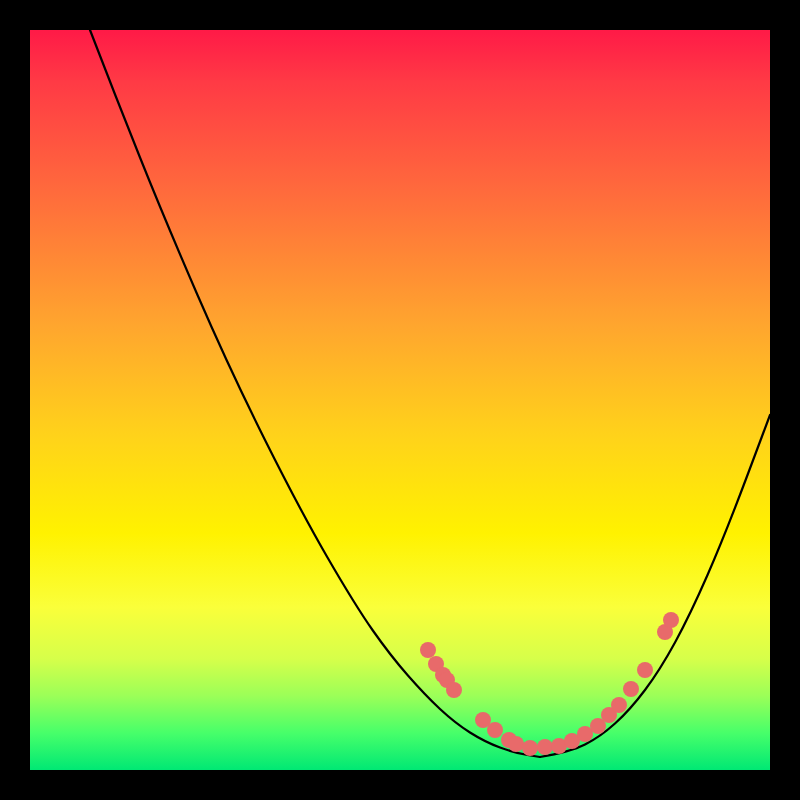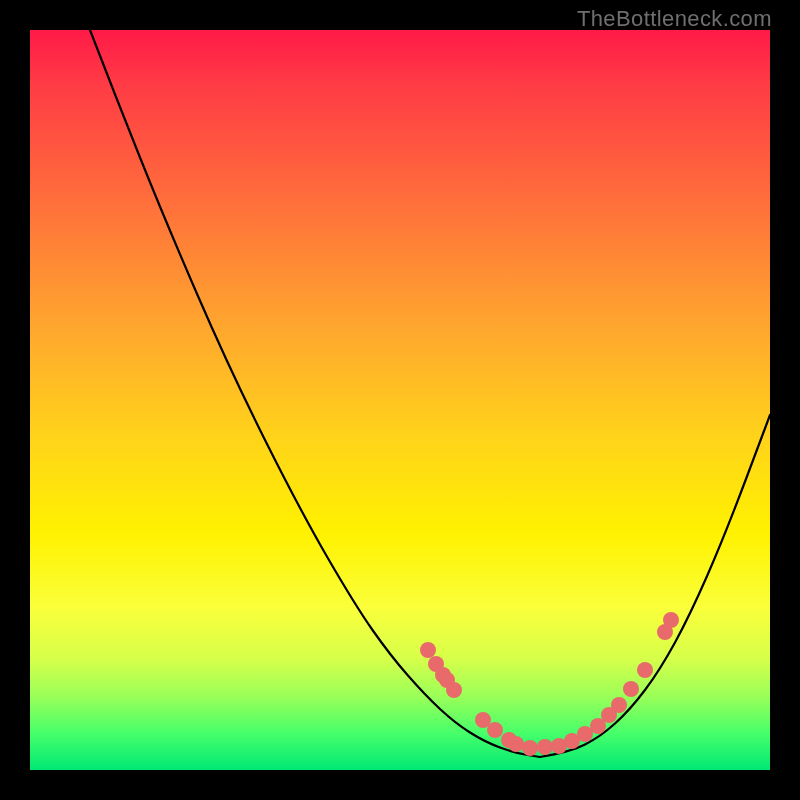--- a/index.html
+++ b/index.html
@@ -95,14 +95,13 @@
           <circle cx="579" cy="685" r="8" class="dot"></circle>
           <circle cx="589" cy="675" r="8" class="dot"></circle>
           <circle cx="601" cy="659" r="8" class="dot"></circle>
           <circle cx="615" cy="640" r="8" class="dot"></circle>
           <circle cx="635" cy="602" r="8" class="dot"></circle>
           <circle cx="641" cy="590" r="8" class="dot"></circle>
         </g>
     </svg>
   </div>
 
-  <div class="watermark">TheBottleneck.com</div>
 </div>
 
 </body></html>

